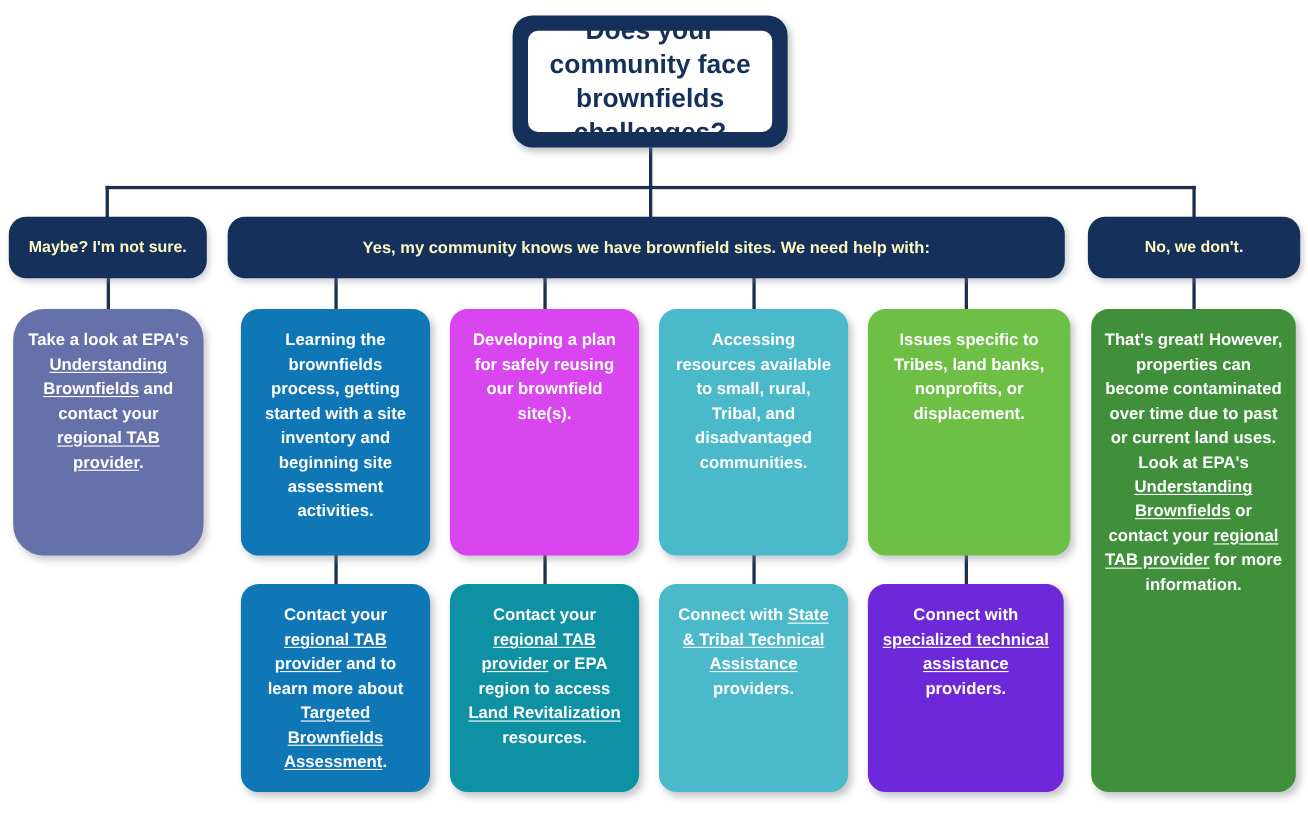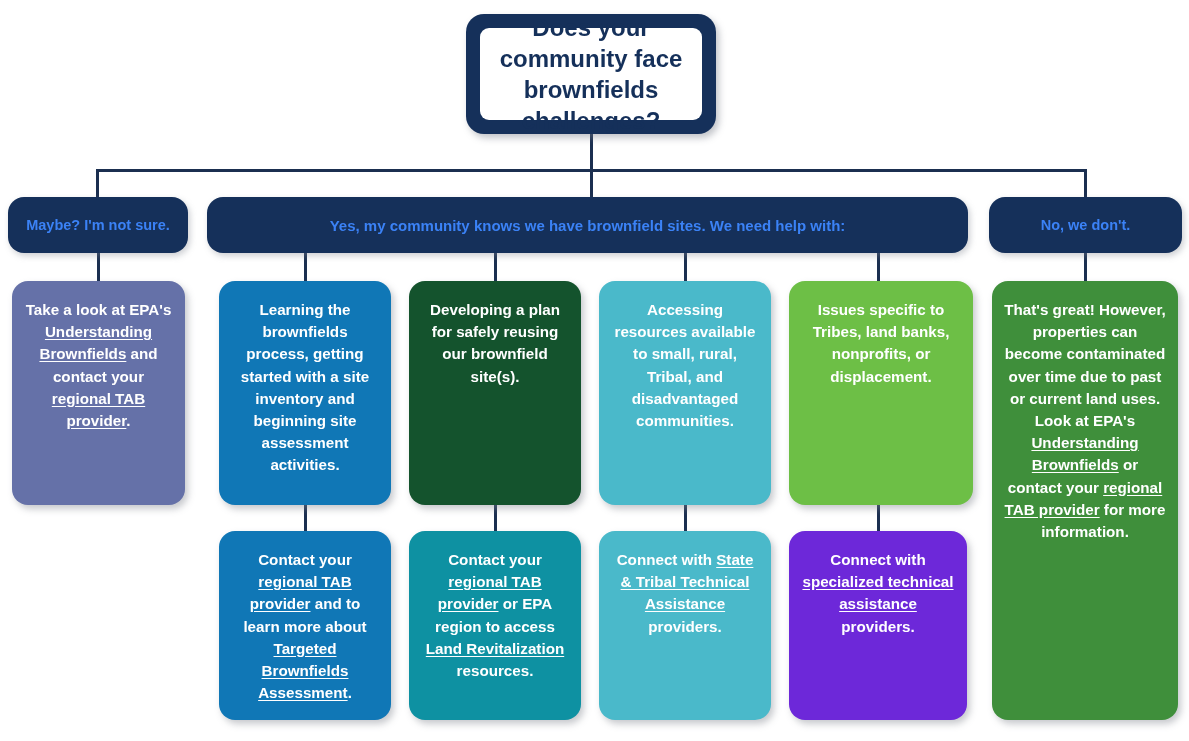--- a/index.html
+++ b/index.html
@@ -57,21 +57,21 @@
     line-height: 1.30;
     padding: 0 6px;
     box-sizing: border-box;
   }
 
   
   .hdr {
     position: absolute;
     background: #15305a;
     border-radius: 16px;
-    color: #3b82f6;
+    color: #fef9c3;
     font-weight: bold;
     display: flex;
     align-items: center;
     justify-content: center;
     text-align: center;
     box-shadow: 2px 3px 6px rgba(130,135,145,0.40);
     z-index: 3;
     box-sizing: border-box;
     padding: 0 10px;
   }
@@ -95,23 +95,23 @@
     box-sizing: border-box;
     padding: 18px 12px 14px 12px;
   }
   .box .txt { width: 100%; }
   .box u, .box .u {
     text-decoration: underline;
     text-underline-offset: 2px;
   }
 
   
-  #box-maybe  { left: 12px;  top: 281px; width: 173px; height: 224px; background: #6571a8; }
+  #box-maybe  { left: 12px;  top: 281px; width: 173px; height: 224px; background: #6571a8; border-radius: 28px; }
   #box-b1     { left: 219px; top: 281px; width: 172px; height: 224px; background: #1077b6; }
-  #box-b2     { left: 409px; top: 281px; width: 172px; height: 224px; background: #14532d; }
+  #box-b2     { left: 409px; top: 281px; width: 172px; height: 224px; background: #d946ef; }
   #box-b3     { left: 599px; top: 281px; width: 172px; height: 224px; background: #4ab9ca; }
   #box-b4     { left: 789px; top: 281px; width: 184px; height: 224px; background: #6dbf46; }
   #box-no     { left: 992px; top: 281px; width: 186px; height: 439px; background: #3f8f3b; }
 
   
   #box-c1     { left: 219px; top: 531px; width: 172px; height: 189px; background: #1077b6; }
   #box-c2     { left: 409px; top: 531px; width: 172px; height: 189px; background: #0e91a2; }
   #box-c3     { left: 599px; top: 531px; width: 172px; height: 189px; background: #4ab9ca; }
   #box-c4     { left: 789px; top: 531px; width: 178px; height: 189px; background: #6d28d9; }
 </style>

